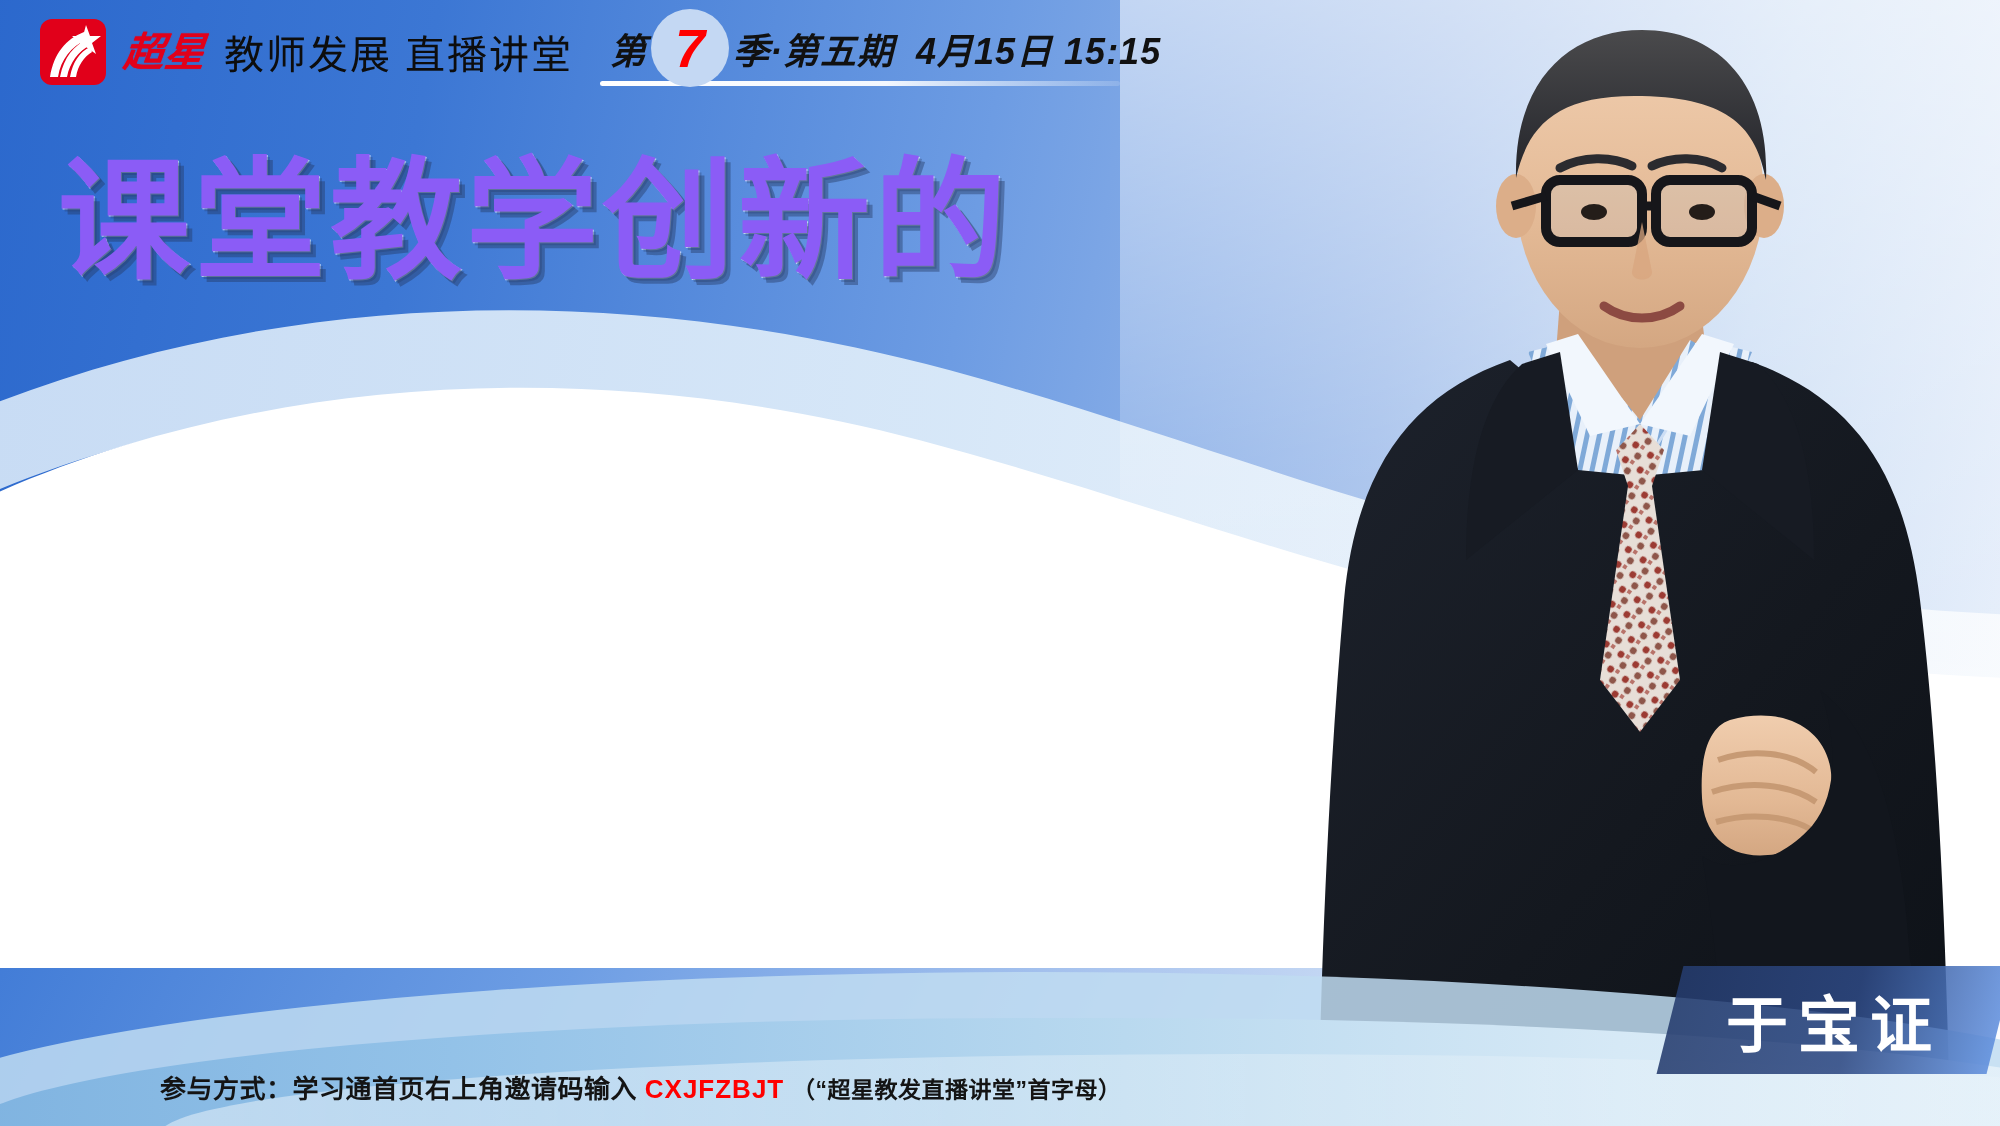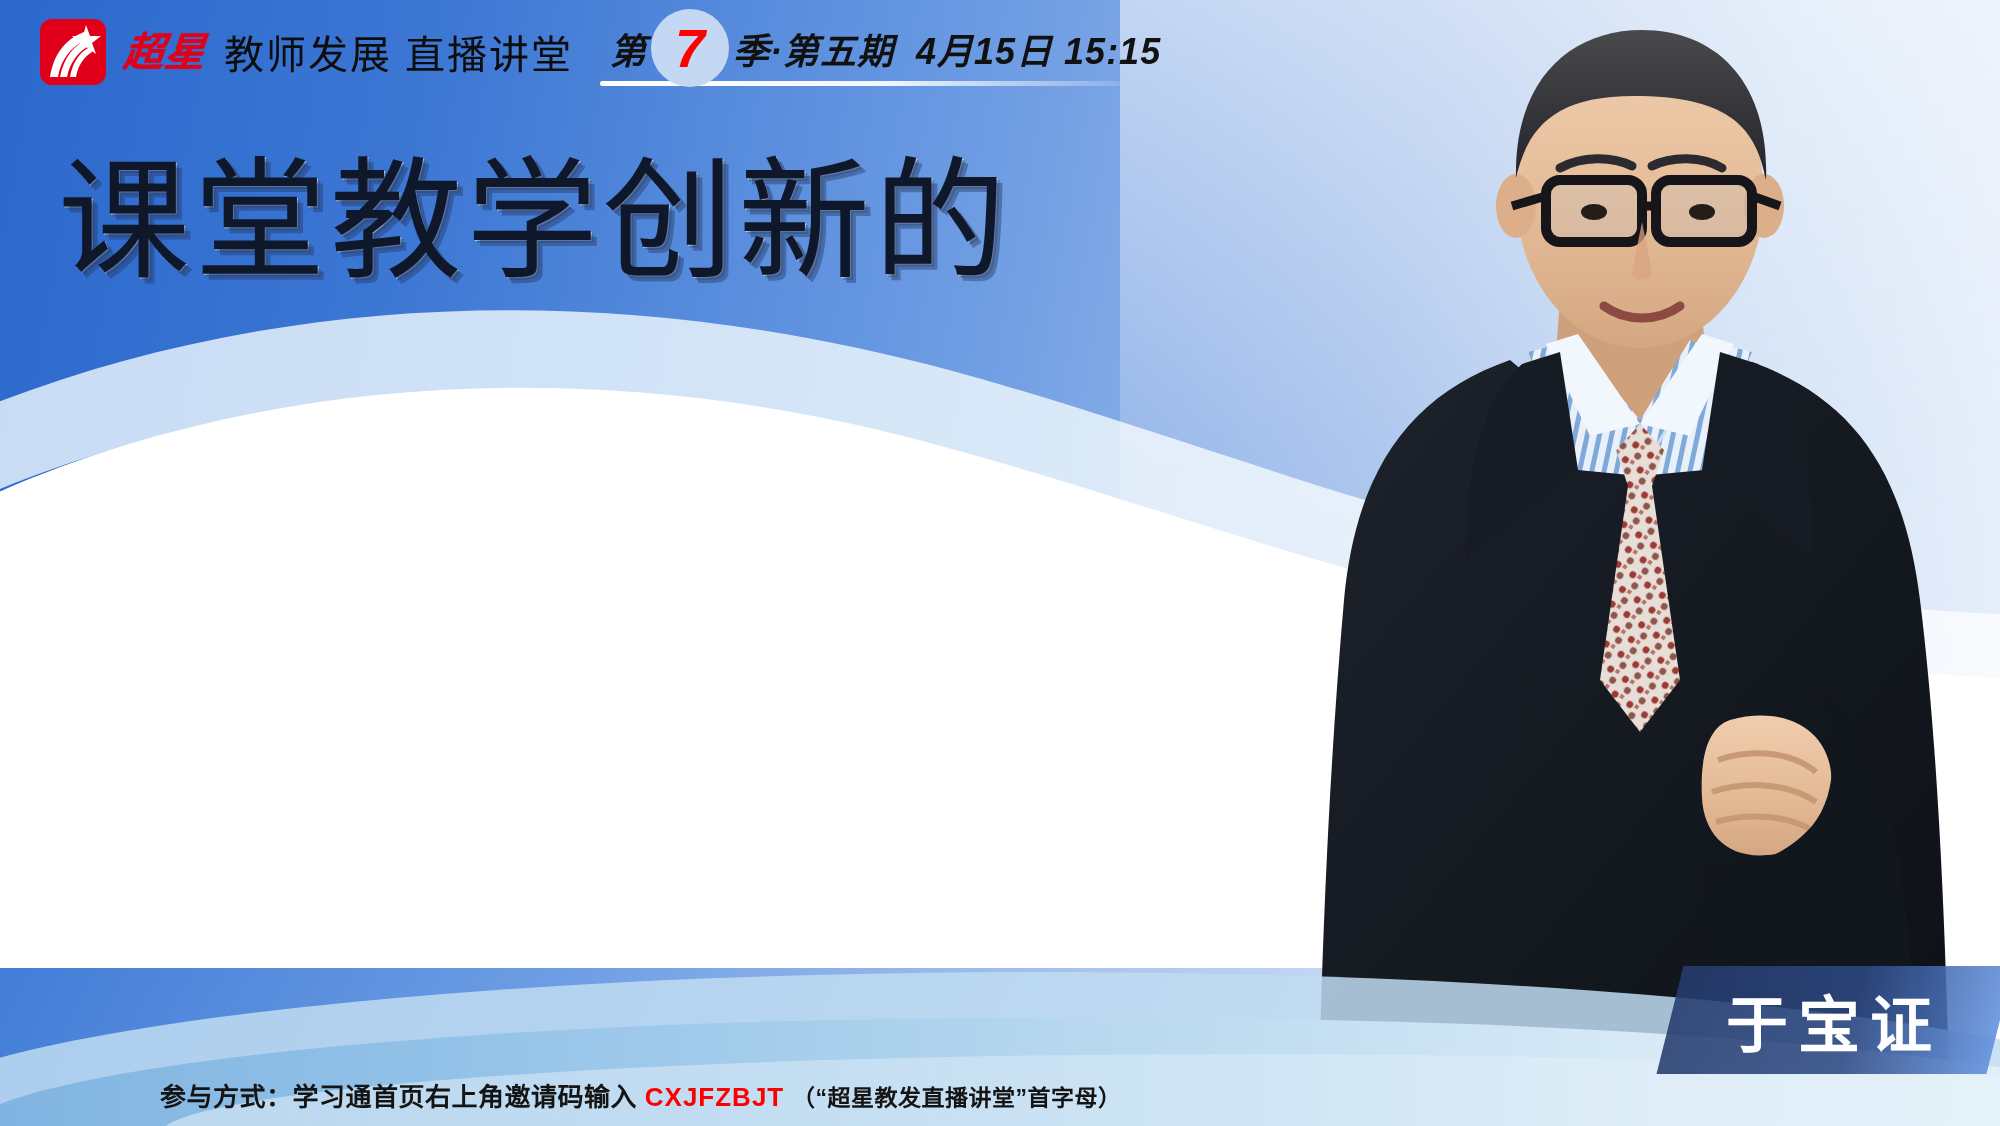--- a/index.html
+++ b/index.html
@@ -128,22 +128,22 @@
     line-height:1;
   }
 
   
   .title-block{
     position:absolute;left:52px;top:148px;
     width:1020px;
     text-align:center;
   }
   .title-line{
-    color:#0f172a;
-    font-weight:400;
+    color:#8b5cf6;
+    font-weight:700;
     font-size:132px;
     line-height:1.12;
     letter-spacing:4px;
     white-space:nowrap;
     text-shadow:
        6px 6px 0 rgba(35,55,95,.42),
        3px 3px 0 rgba(40,60,100,.30),
        1px 1px 0 rgba(255,255,255,.6);
   }
   .title-line.l1{text-align:left;padding-left:6px;}
@@ -183,21 +183,21 @@
     box-sizing:border-box;
   }
   .name-badge span{
     transform:skewX(14deg);
     color:#ffffff;font-size:62px;font-weight:700;letter-spacing:10px;
     white-space:nowrap;
   }
 
   
   .footer-note{
-    position:absolute;left:160px;bottom:13px;
+    position:absolute;left:160px;bottom:21px;
     font-size:26px;color:#141414;white-space:nowrap;letter-spacing:.5px;
     font-weight:600;
   }
   .footer-note .code{color:#ff0000;font-weight:700;letter-spacing:1px;}
   .footer-note .paren{font-size:23px;}
 </style>
 </head>
 <body>
 
 <div class="poster">

